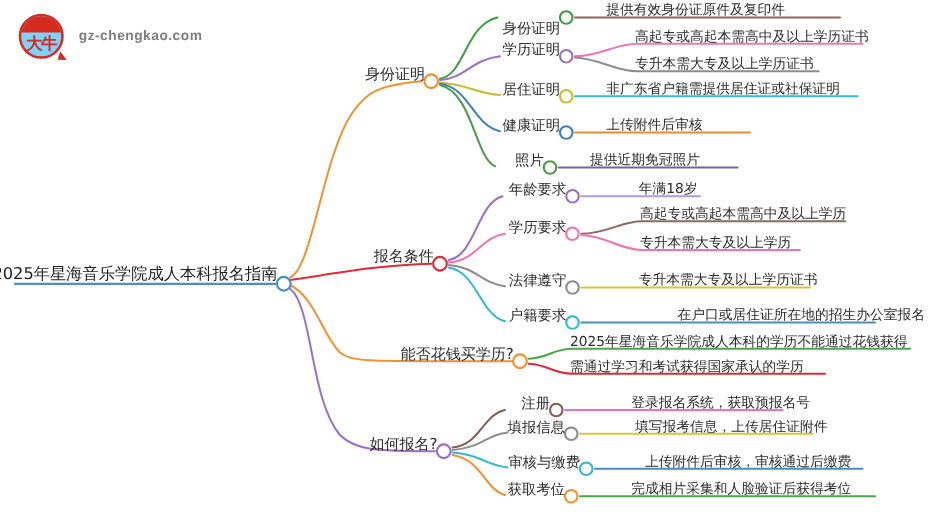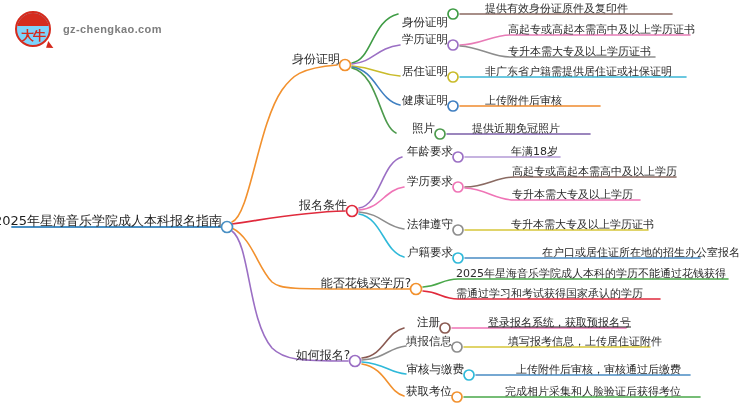--- a/index.html
+++ b/index.html
@@ -245,16 +245,16 @@
 <div class="node leaf la" style="left:511px; top:252px;margin-left:31px;">在户口或居住证所在地的招生办公室报名</div>
 
 <div class="node leaf la" style="left:456px; top:273px;">2025年星海音乐学院成人本科的学历不能通过花钱获得</div>
 <div class="node leaf la" style="left:456px; top:293px;">需通过学习和考试获得国家承认的学历</div>
 
 <div class="node sub ra" style="left:440px; top:323px;">注册</div>
 <div class="node sub ra" style="left:452px; top:342px;">填报信息</div>
 <div class="node sub ra" style="left:464px; top:370px;text-align:right;">审核与缴费</div>
 <div class="node sub ra" style="left:452px; top:392px;">获取考位</div>
 
-<div class="node leaf la" style="left:488px; top:322px;text-decoration:underline;">登录报名系统，获取预报名号</div>
+<div class="node leaf la" style="left:505px; top:322px;">登录报名系统，获取预报名号</div>
 <div class="node leaf la" style="left:508px; top:341px;">填写报考信息，上传居住证附件</div>
 <div class="node leaf la" style="left:516px; top:369px;">上传附件后审核，审核通过后缴费</div>
 <div class="node leaf la" style="left:505px; top:391px;">完成相片采集和人脸验证后获得考位</div>
 
 </body></html>

